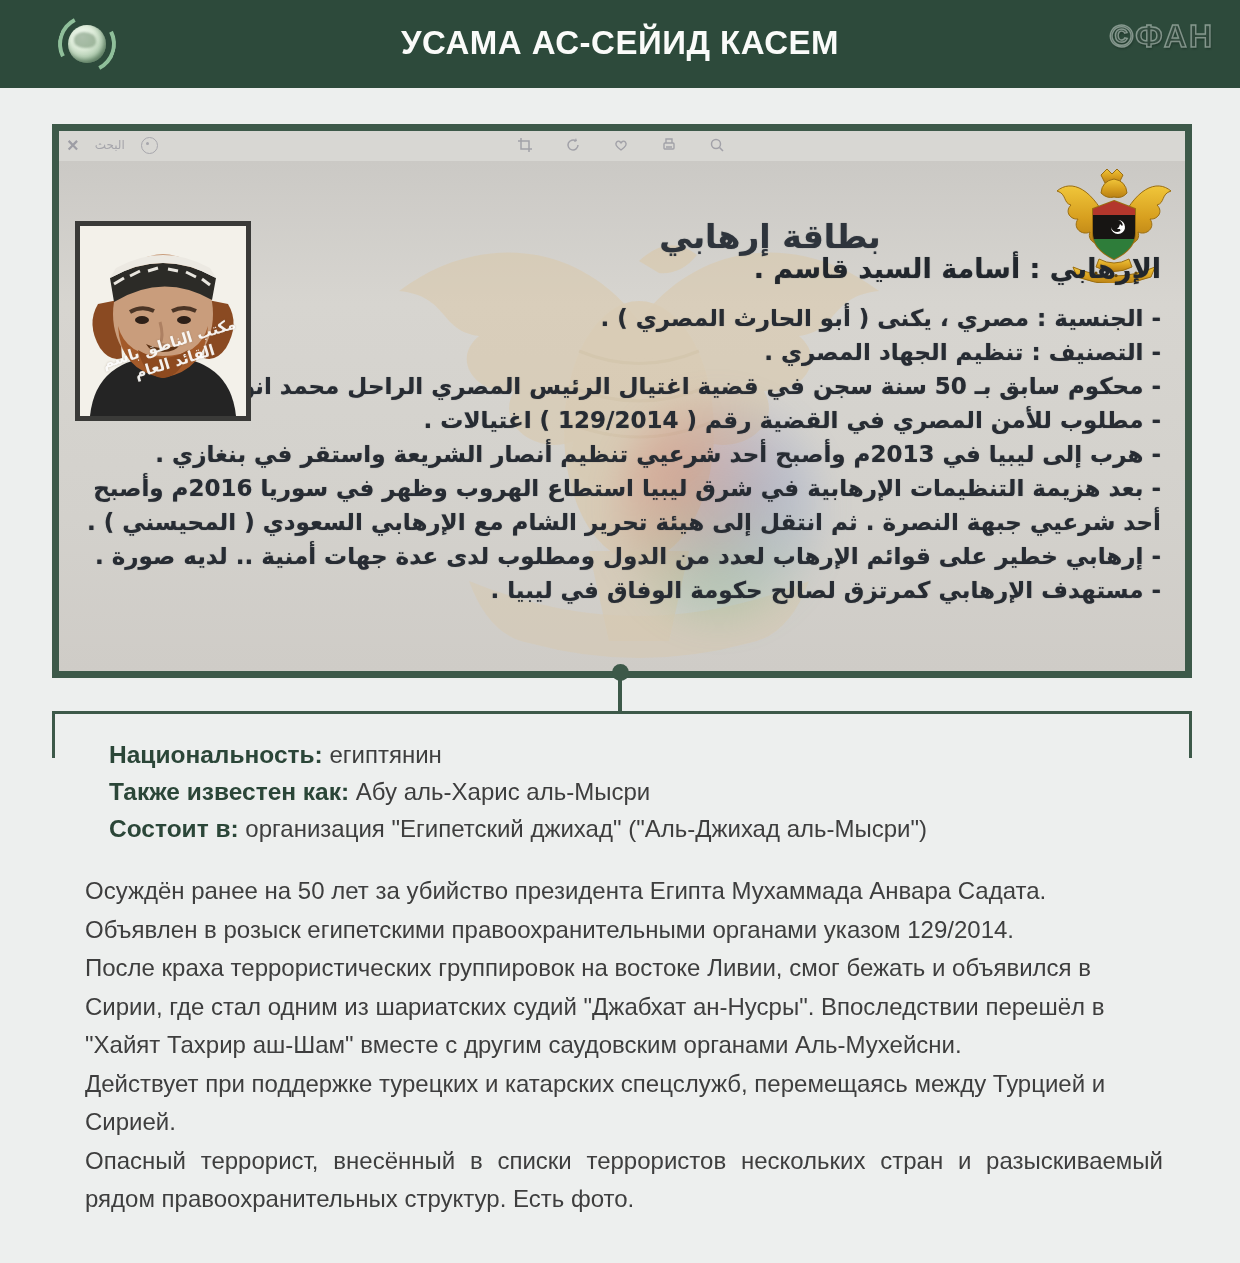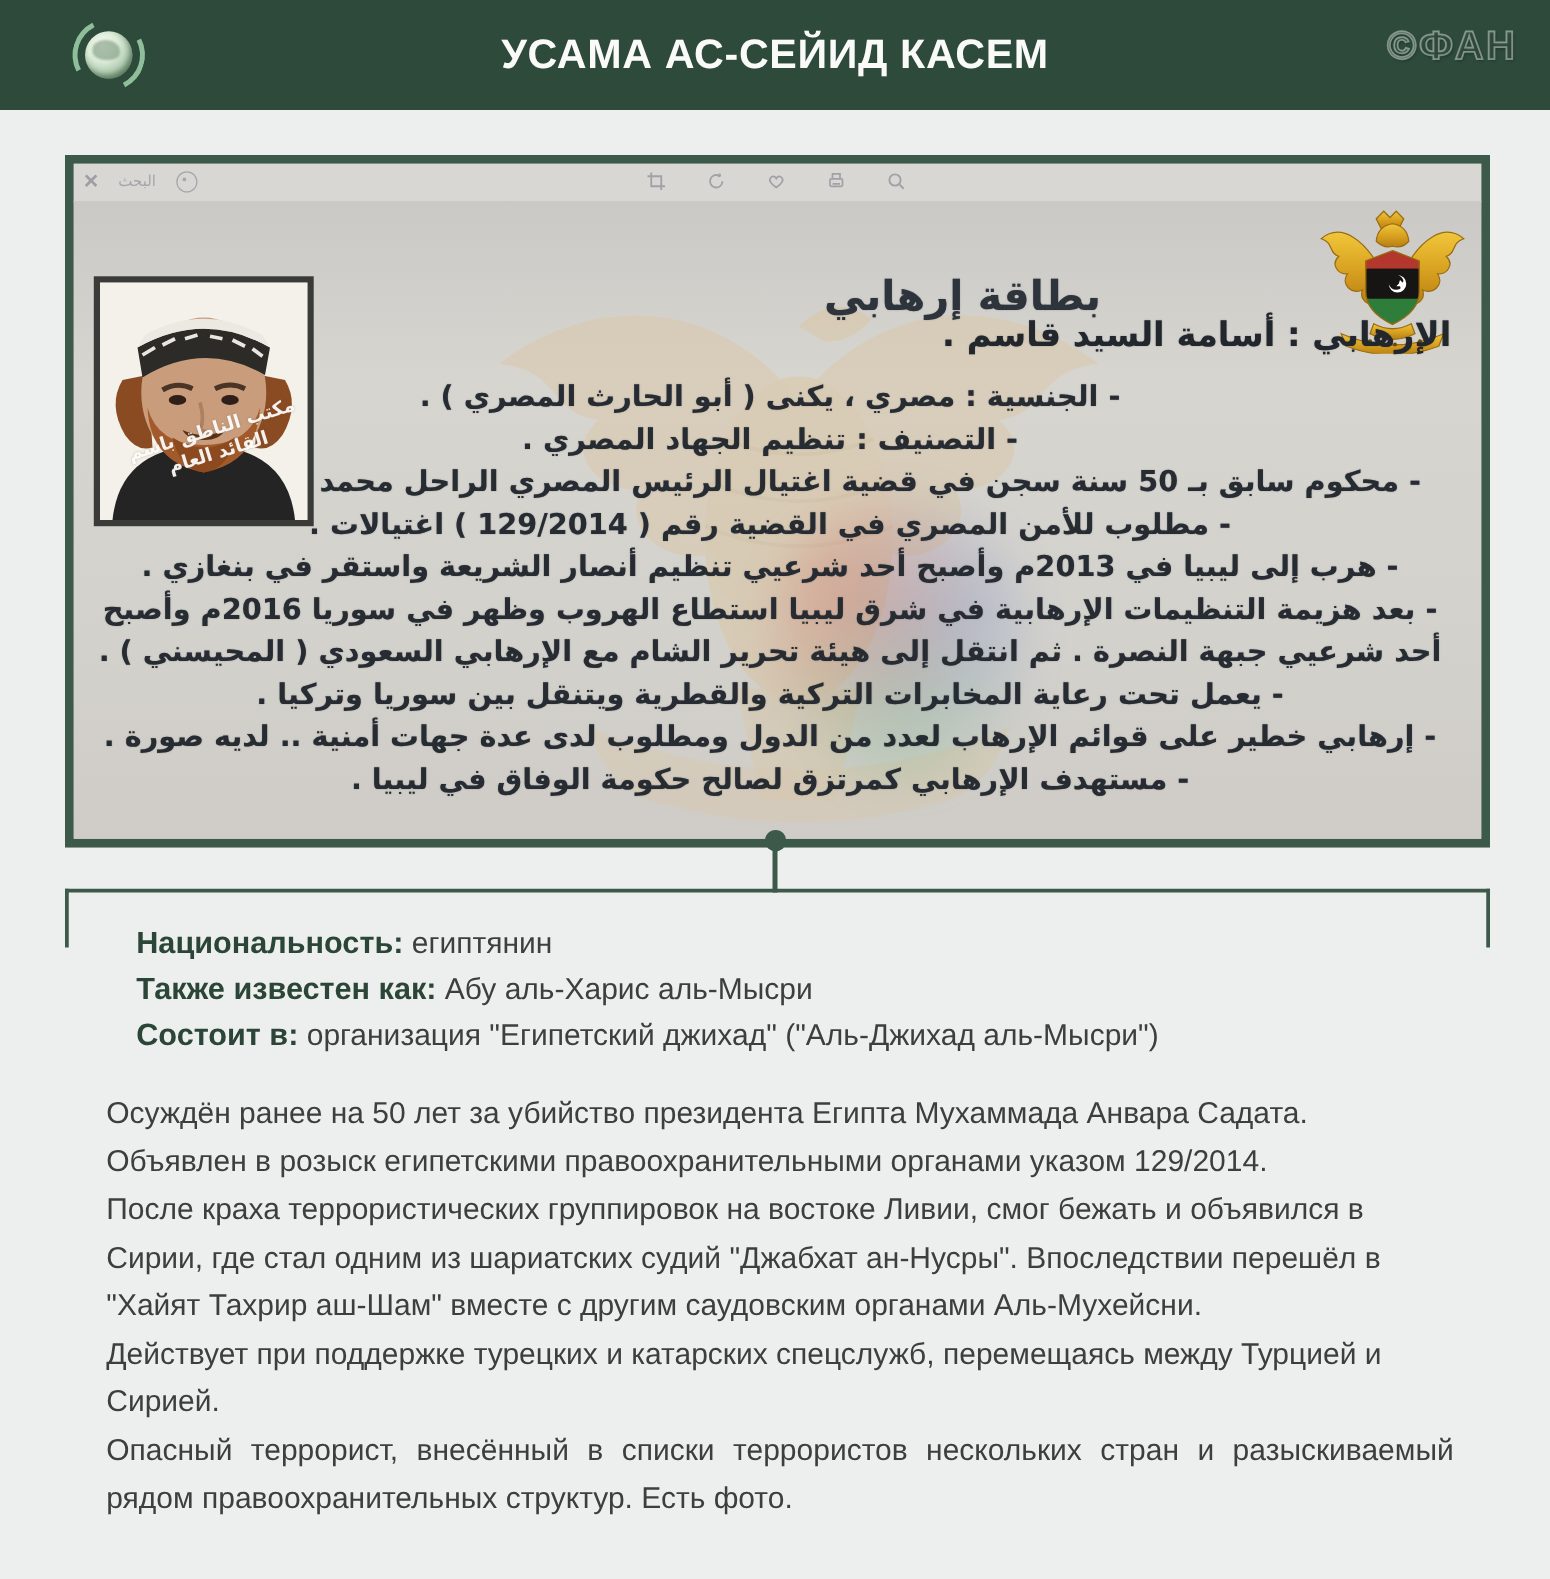--- a/index.html
+++ b/index.html
@@ -77,21 +77,21 @@
     margin-top:24px;
   }
   .card-name{
     position:absolute;top:92px;right:24px;direction:rtl;
     font-family:"DejaVu Sans",sans-serif;
     font-size:27px;font-weight:bold;color:#22272d;
     text-shadow:0 0 1px rgba(34,39,45,.5);
   }
   .card-lines{
     position:absolute;top:140px;right:24px;left:12px;
-    direction:rtl;text-align:center;
+    direction:rtl;text-align:right;
     font-family:"DejaVu Sans",sans-serif;
     font-size:23px;font-weight:bold;color:#272c33;line-height:34px;
     text-shadow:0 0 1px rgba(39,44,51,.5);
   }
   .emblem{position:absolute;right:8px;top:6px;}
   
   .suspect-photo{
     position:absolute;left:16px;top:60px;width:176px;height:200px;
     border:5px solid #3a3a38;background:#f4f2ec;box-sizing:border-box;overflow:hidden;
   }
@@ -220,21 +220,20 @@
 
     <div class="card-title">بطاقة إرهابي</div>
     <div class="card-name">الإرهابي : أسامة السيد قاسم .</div>
     <div class="card-lines">
       <div>- الجنسية : مصري ، يكنى ( أبو الحارث المصري ) .</div>
       <div>- التصنيف : تنظيم الجهاد المصري .</div>
       <div>- محكوم سابق بـ 50 سنة سجن في قضية اغتيال الرئيس المصري الراحل محمد انورالسادات .</div>
       <div>- مطلوب للأمن المصري في القضية رقم ( 129/2014 ) اغتيالات .</div>
       <div>- هرب إلى ليبيا في 2013م وأصبح أحد شرعيي تنظيم أنصار الشريعة واستقر في بنغازي .</div>
       <div>- بعد هزيمة التنظيمات الإرهابية في شرق ليبيا استطاع الهروب وظهر في سوريا 2016م وأصبح أحد شرعيي جبهة النصرة . ثم انتقل إلى هيئة تحرير الشام مع الإرهابي السعودي ( المحيسني ) .</div>
-      <div>- يعمل تحت رعاية المخابرات التركية والقطرية ويتنقل بين سوريا وتركيا .</div>
       <div>- إرهابي خطير على قوائم الإرهاب لعدد من الدول ومطلوب لدى عدة جهات أمنية .. لديه صورة .</div>
       <div>- مستهدف الإرهابي كمرتزق لصالح حكومة الوفاق في ليبيا .</div>
     </div>
 
     <div class="suspect-photo">
       <svg width="166" height="190" viewBox="0 0 166 190">
         <rect x="0" y="0" width="166" height="190" fill="#f3f1ea"></rect>
 
         <path d="M18 78 q-12 20 2 44 q10 14 22 10 l-4 -58z" fill="#8a4a22"></path>
         <path d="M148 78 q12 20 -2 44 q-10 14 -22 10 l4 -58z" fill="#8a4a22"></path>

